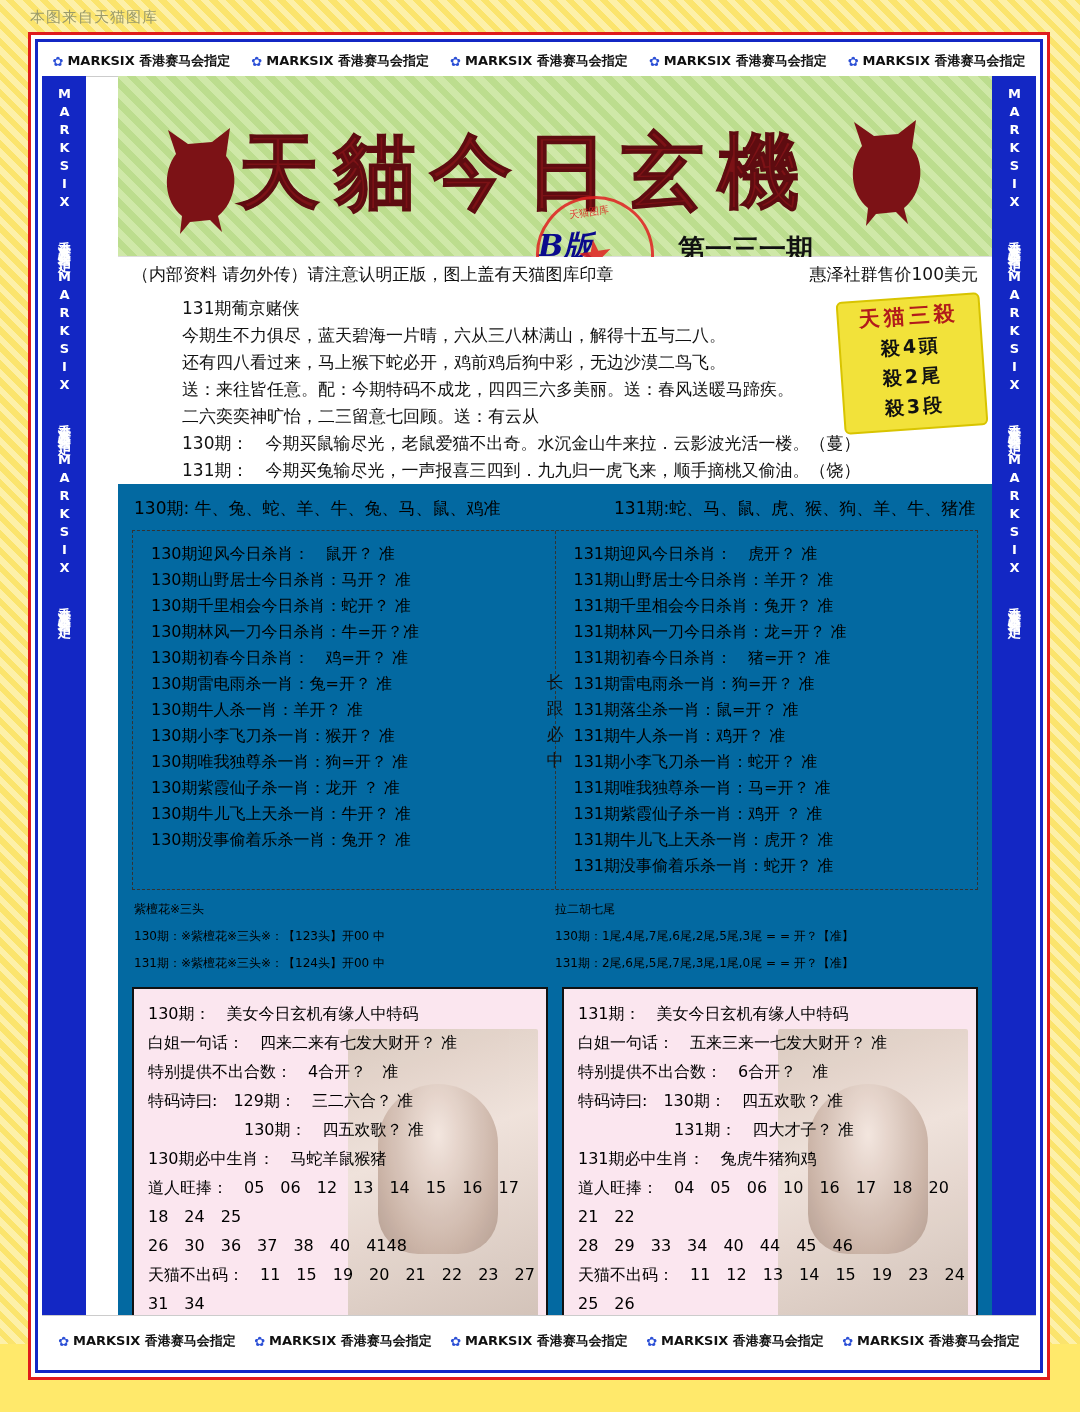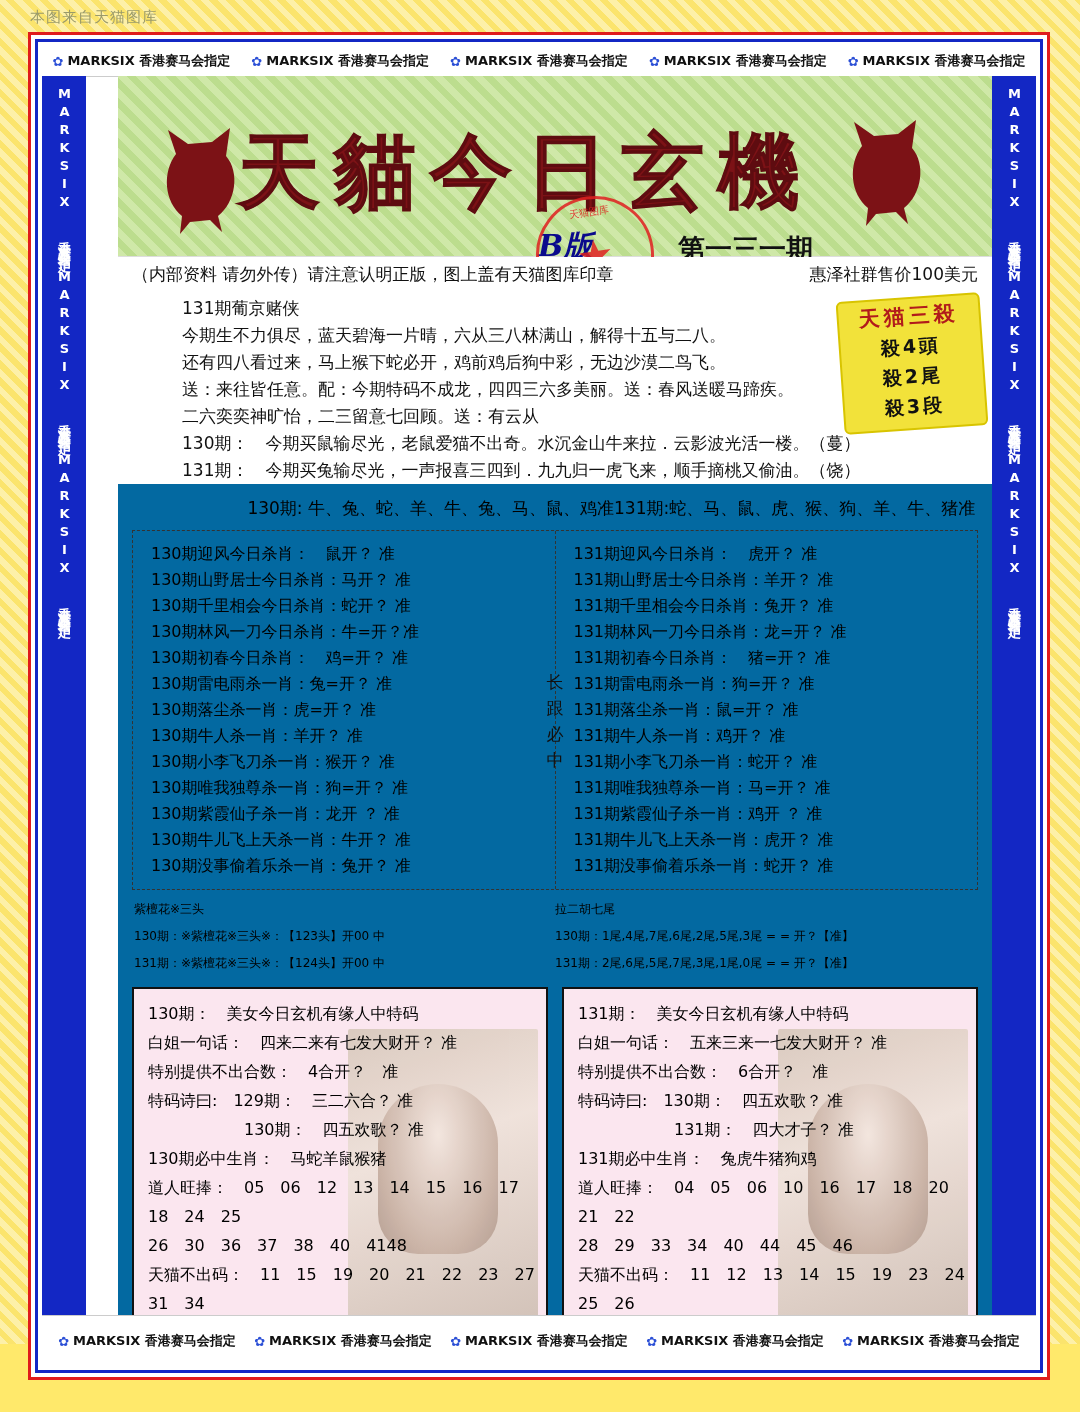--- a/index.html
+++ b/index.html
@@ -243,35 +243,34 @@
             <div class="l indent">131期葡京赌侠</div>
             <div class="l indent">今期生不力俱尽，蓝天碧海一片晴，六从三八林满山，解得十五与二八。</div>
             <div class="l indent">还有四八看过来，马上猴下蛇必开，鸡前鸡后狗中彩，无边沙漠二鸟飞。</div>
             <div class="l indent">送：来往皆任意。配：今期特码不成龙，四四三六多美丽。送：春风送暖马蹄疾。</div>
             <div class="l indent">二六奕奕神旷怡，二三留意七回顾。送：有云从</div>
             <div class="l indent">130期：　今期买鼠输尽光，老鼠爱猫不出奇。水沉金山牛来拉．云影波光活一楼。（蔓）</div>
             <div class="l indent">131期：　今期买兔输尽光，一声报喜三四到．九九归一虎飞来，顺手摘桃又偷油。（饶）</div>
           </div>
 
           <div class="nine">
-            <div style="display:flex;text-align:right;">
+            <div style="display:flex;">
               <div style="width:480px;">130期: 牛、兔、蛇、羊、牛、兔、马、鼠、鸡准</div>
               <div>131期:蛇、马、鼠、虎、猴、狗、羊、牛、猪准</div>
             </div>
           </div>
 
           <div class="dashwrap">
             <div class="col">
               <div class="row">130期迎风今日杀肖：　鼠开？ 准</div>
               <div class="row">130期山野居士今日杀肖：马开？ 准</div>
               <div class="row">130期千里相会今日杀肖：蛇开？ 准</div>
               <div class="row">130期林风一刀今日杀肖：牛=开？准</div>
               <div class="row">130期初春今日杀肖：　鸡=开？ 准</div>
               <div class="row">130期雷电雨杀一肖：兔=开？ 准</div>
-              <div class="row">130期落尘杀一肖：虎=开？ 准</div>
               <div class="row">130期牛人杀一肖：羊开？ 准</div>
               <div class="row">130期小李飞刀杀一肖：猴开？ 准</div>
               <div class="row">130期唯我独尊杀一肖：狗=开？ 准</div>
               <div class="row">130期紫霞仙子杀一肖：龙开 ？ 准</div>
               <div class="row">130期牛儿飞上天杀一肖：牛开？ 准</div>
               <div class="row">130期没事偷着乐杀一肖：兔开？ 准</div>
             </div>
             <div class="divider"></div>
             <div class="col">
               <div class="row">131期迎风今日杀肖：　虎开？ 准</div>

